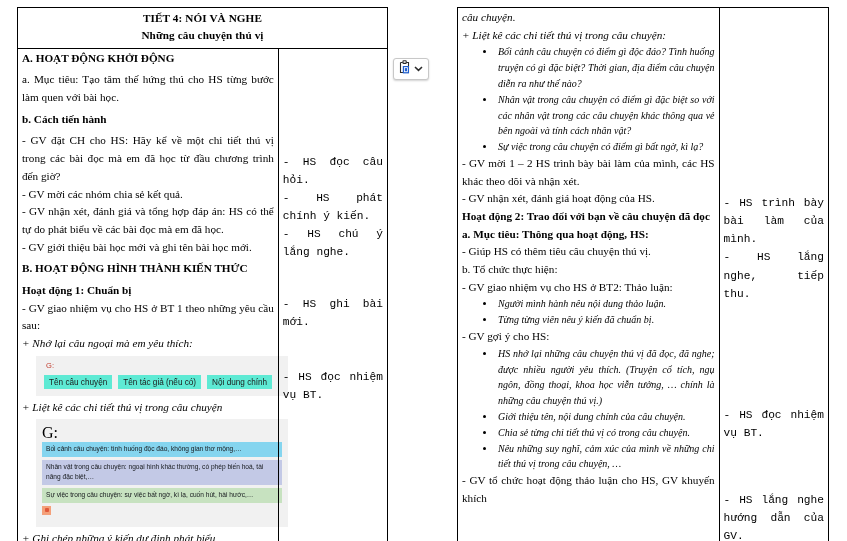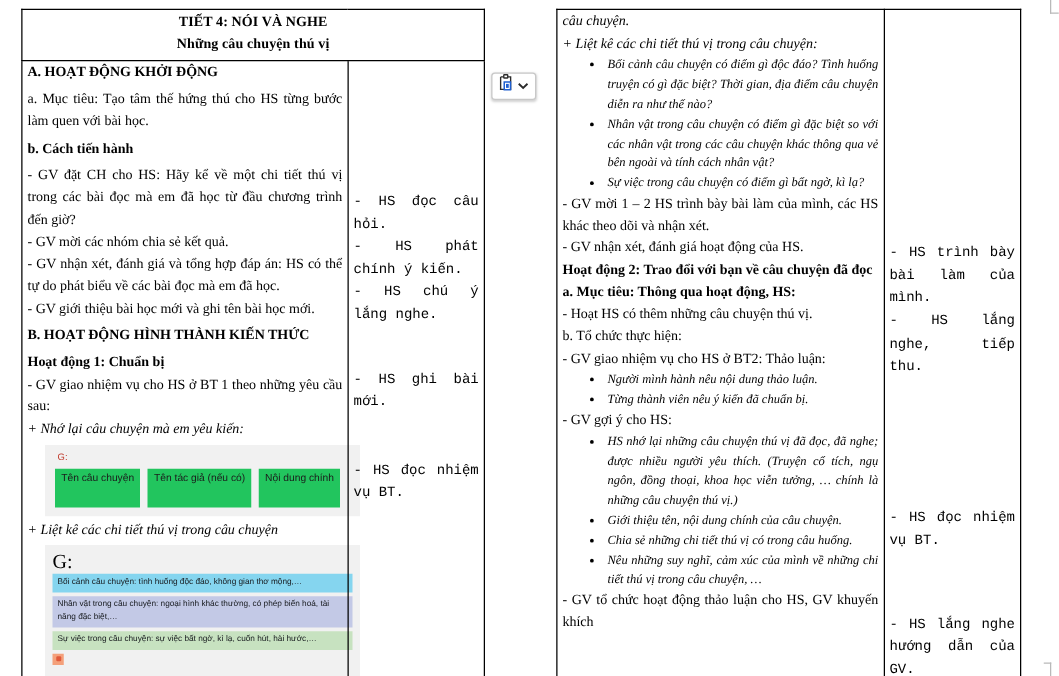--- a/index.html
+++ b/index.html
@@ -15,21 +15,21 @@
   
   .mk { position: absolute; border-color: #b9b9b9; border-style: solid; width: 11px; height: 11px; }
   .mk.tl { border-width: 0 0 1px 1px; }
   .mk.tr { border-width: 0 1px 1px 0; }
   .mk.bl { border-width: 1px 0 0 1px; }
   .mk.br { border-width: 1px 1px 0 0; }
 
   
   .page { position: absolute; top: 0; background: #ffffff; height: 541px; }
   .page.left  { left: 0;    width: 420px; }
-  .page.right { left: 428px; width: 407px; }
+  .page.right { left: 440px; width: 407px; }
   .gutter { position: absolute; top: 0; left: 420px; width: 20px; height: 541px; background: #ffffff; }
 
   
   table.lesson {
     border-collapse: collapse;
     table-layout: fixed;
     width: 100%;
     border: 1.3px solid #000;
   }
   table.lesson td { border: 1px solid #000; vertical-align: top; padding: 1px 4px 0 4px; }
@@ -51,23 +51,23 @@
   ul.bul li { font-size: 10px; line-height: 1.58; font-style: italic; text-align: justify; margin: 0; padding-left: 2px; }
 
   
   p.note { margin: 0; font-size: 11.2px; line-height: 1.62; text-align: justify; font-family: Liberation Mono, monospace; }
 
   
   .imgbox { background: #f1f1f1; padding: 4px 8px 7px 8px; margin: 3px 0 3px 14px; width: 252px; }
   .imgbox .gi { color: #c0392b; font-family: "Liberation Sans", sans-serif; font-size: 7.5px; letter-spacing: .2px; margin: 1px 0 5px 2px; }
   .chips { display: flex; gap: 6px; }
   .chip {
-    background: #22c55e; color: #1b1b1b;
+    background: #5eead4; color: #1b1b1b;
     font-family: "Liberation Sans", sans-serif; font-size: 8.2px;
-    padding: 3px 5px 19px 5px; white-space: nowrap;
+    padding: 3px 5px 2px 5px; white-space: nowrap;
   }
   .imgbox2 { background: #f1f1f1; padding: 5px 6px 6px 6px; margin: 3px 0 3px 14px; width: 252px; }
   .row {
     font-family: "Liberation Sans", sans-serif; font-size: 6.6px;
     line-height: 1.5; color: #15181c; padding: 2px 4px 3px 4px; margin-bottom: 3px;
   }
   .row.c1 { background: #85d5ef; }
   .row.c2 { background: #c3c9e6; }
   .row.c3 { background: #c7e2c0; }
   .row.c4 { background: transparent; padding: 0; }
@@ -124,21 +124,21 @@
             <div class="gap-s"></div>
             <p class="l"><span>- GV đặt CH cho HS: </span><span class="ital">Hãy kể về một chi tiết thú vị trong các bài đọc mà em đã học từ đầu chương trình đến giờ?</span></p>
             <p class="l">- GV mời các nhóm chia sẻ kết quả.</p>
             <p class="l"><span>- GV nhận xét, đánh giá và tổng hợp đáp án: </span><span class="ital">HS có thể tự do phát biểu về các bài đọc mà em đã học.</span></p>
             <p class="l">- GV giới thiệu bài học mới và ghi tên bài học mới.</p>
             <div class="gap-s"></div>
             <p class="l hdr">B. HOẠT ĐỘNG HÌNH THÀNH KIẾN THỨC</p>
             <div class="gap-s"></div>
             <p class="l hdr">Hoạt động 1: Chuẩn bị</p>
             <p class="l">- GV giao nhiệm vụ cho HS ở BT 1 theo những yêu cầu sau:</p>
-            <p class="l i">+ Nhớ lại câu chuyện mà em yêu kiến:</p>
+            <p class="l i">+ Nhớ lại câu ngoại mà em yêu thích:</p>
 
             <div class="imgbox">
               <div class="gi">G:</div>
               <div class="chips">
                 <span class="chip">Tên câu chuyện</span>
                 <span class="chip">Tên tác giả (nếu có)</span>
                 <span class="chip">Nội dung chính</span>
               </div>
             </div>
 
@@ -201,32 +201,32 @@
             <p class="l i">+ Liệt kê các chi tiết thú vị trong câu chuyện:</p>
             <ul class="bul">
               <li>Bối cảnh câu chuyện có điểm gì độc đáo? Tình huống truyện có gì đặc biệt? Thời gian, địa điểm câu chuyện diễn ra như thế nào?</li>
               <li>Nhân vật trong câu chuyện có điểm gì đặc biệt so với các nhân vật trong các câu chuyện khác thông qua vẻ bên ngoài và tính cách nhân vật?</li>
               <li>Sự việc trong câu chuyện có điểm gì bất ngờ, kì lạ?</li>
             </ul>
             <p class="l">- GV mời 1 – 2 HS trình bày bài làm của mình, các HS khác theo dõi và nhận xét.</p>
             <p class="l">- GV nhận xét, đánh giá hoạt động của HS.</p>
             <p class="l hdr">Hoạt động 2: Trao đổi với bạn về câu chuyện đã đọc</p>
             <p class="l hdr">a. Mục tiêu: Thông qua hoạt động, HS:</p>
-            <p class="l">- Hoạt HS có thêm những câu chuyện thú vị.</p>
+            <p class="l">- Giúp HS có thêm tiêu câu chuyện thú vị.</p>
             <p class="l"><span class="bld">b. Tổ chức thực hiện</span><span>:</span></p>
             <p class="l"><span>- GV giao nhiệm vụ cho HS ở BT2: </span><span class="ital">Thảo luận:</span></p>
             <ul class="bul">
               <li>Người mình hành nêu nội dung thảo luận.</li>
-              <li>Từng thành viên nêu ý kiến đã chuẩn bị.</li>
+              <li>Từng từng viên nêu ý kiến đã chuẩn bị.</li>
             </ul>
             <p class="l">- GV gợi ý cho HS:</p>
             <ul class="bul">
               <li>HS nhớ lại những câu chuyện thú vị đã đọc, đã nghe; được nhiều người yêu thích. (Truyện cổ tích, ngụ ngôn, đồng thoại, khoa học viễn tưởng, … chính là những câu chuyện thú vị.)</li>
               <li>Giới thiệu tên, nội dung chính của câu chuyện.</li>
-              <li>Chia sẻ những chi tiết thú vị có trong câu huống.</li>
+              <li>Chia sẻ từng chi tiết thú vị có trong câu chuyện.</li>
               <li>Nêu những suy nghĩ, cảm xúc của mình về những chi tiết thú vị trong câu chuyện, …</li>
             </ul>
             <p class="l">- GV tổ chức hoạt động thảo luận cho HS, GV khuyến khích</p>
           </td>
 
           <td>
             <div class="gap-xl"></div>
             <div class="gap-xl"></div>
             <div class="gap-xl"></div>
             <div class="gap-xl"></div>

